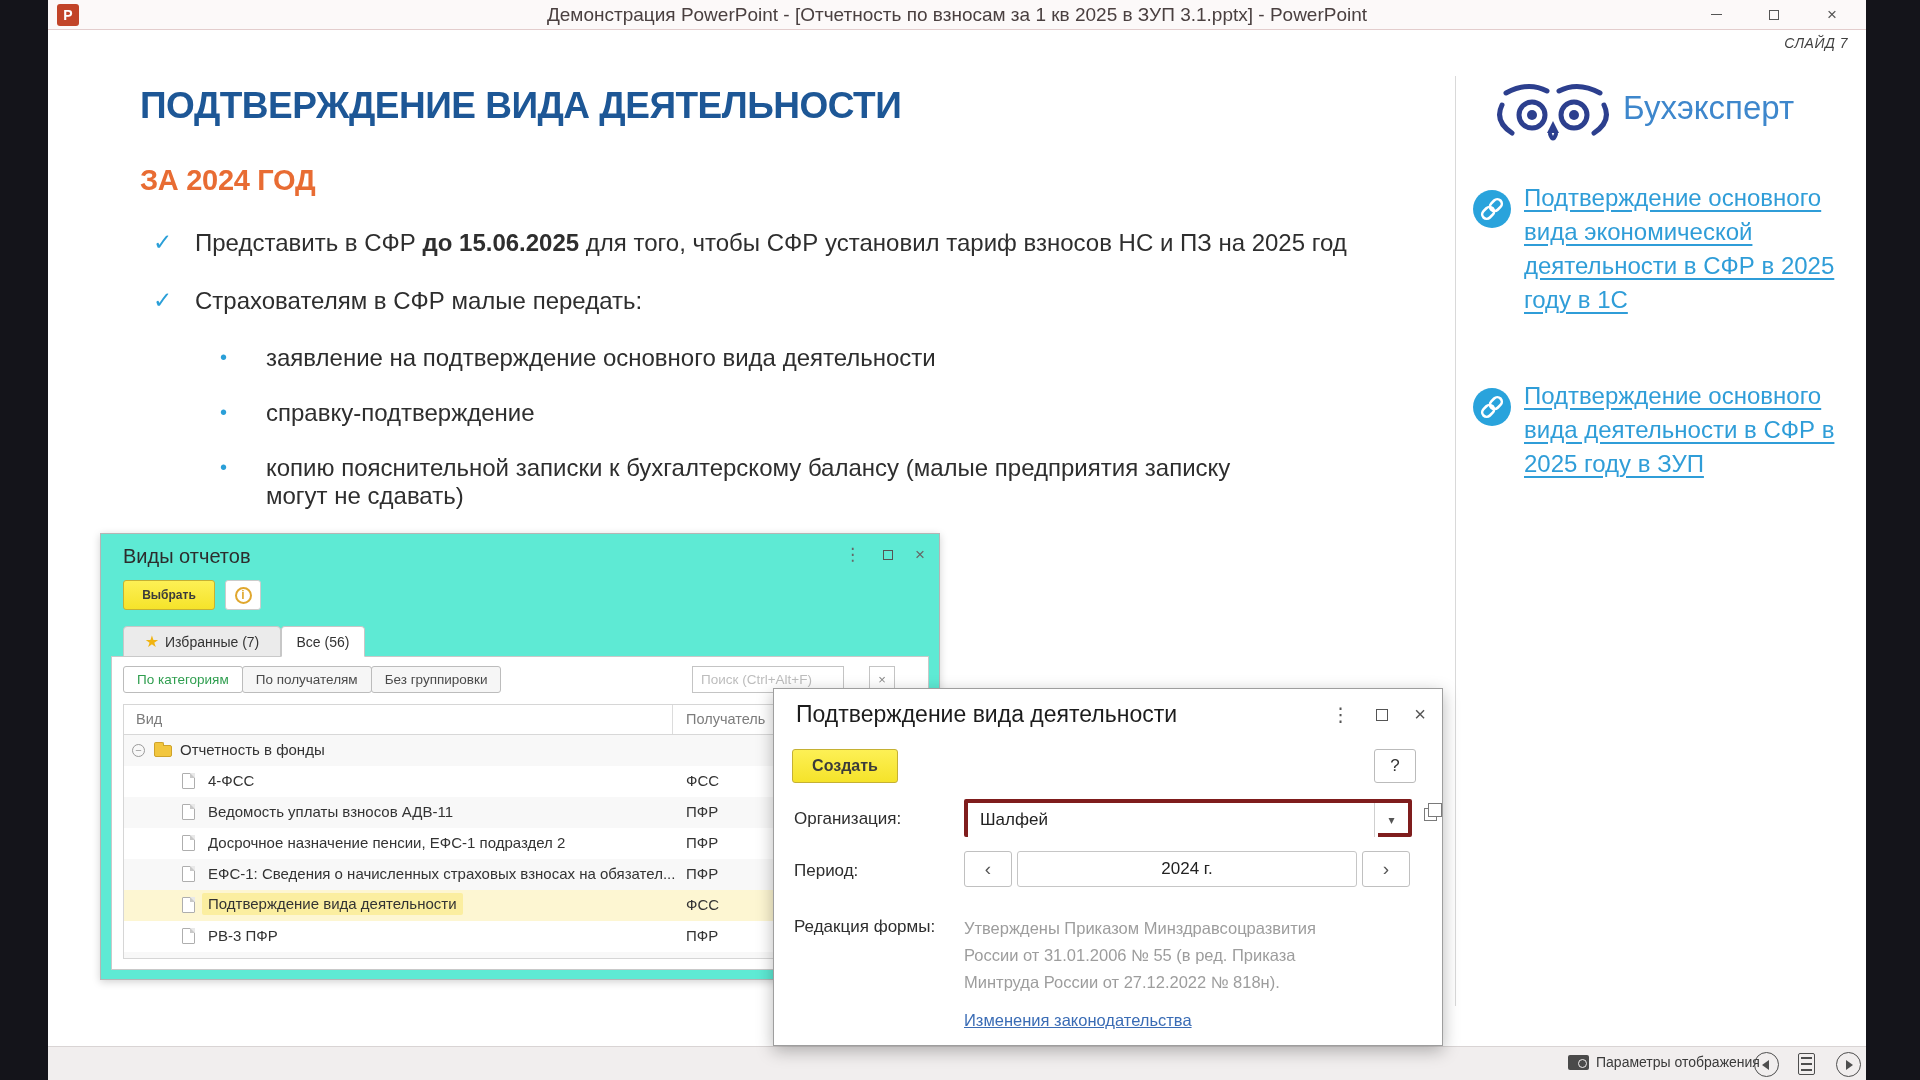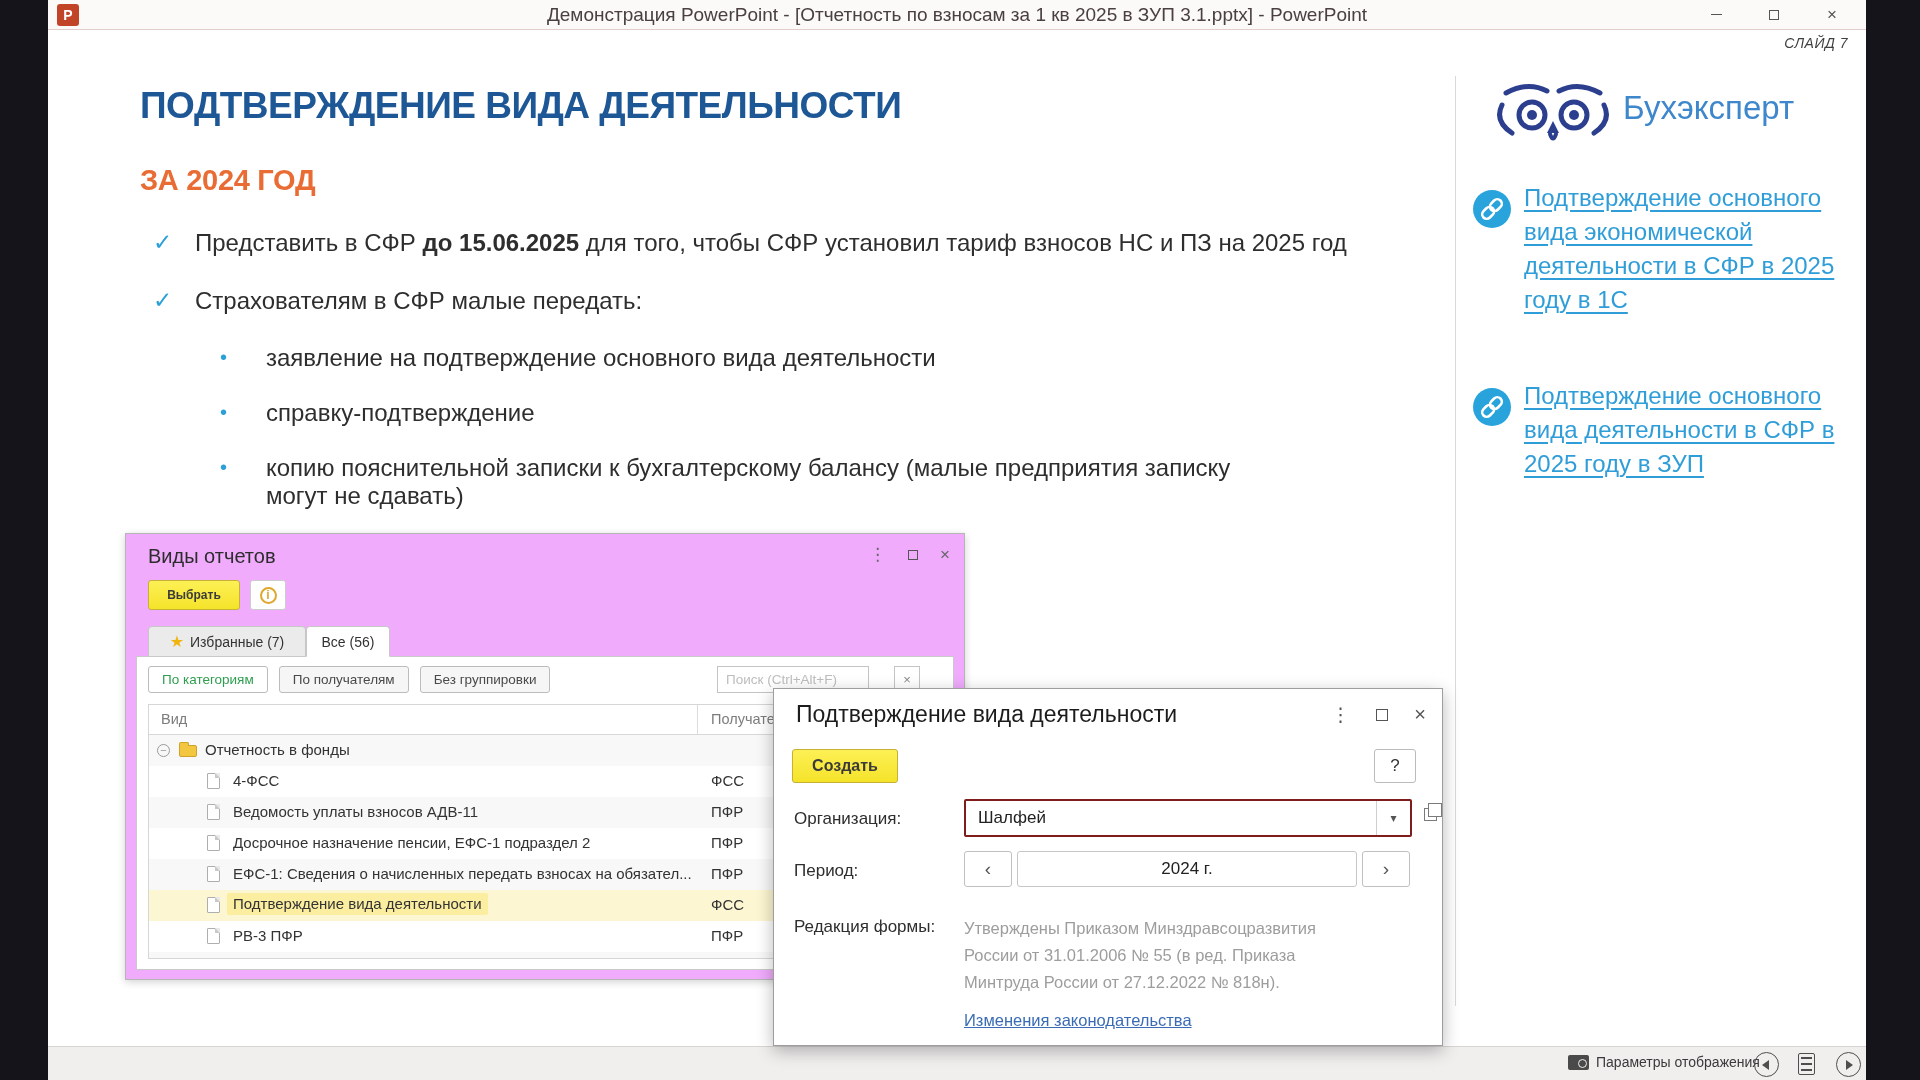--- a/index.html
+++ b/index.html
@@ -33,22 +33,22 @@
                     font-weight:bold; letter-spacing:-.3px; }
 
   .bullet { position:absolute; left:105px; font-size:24px; color:#2e2e2e; display:flex; }
   .bullet .mark { width:42px; color:#2a9fd8; flex:0 0 42px; font-size:23px; }
   .subbullet { position:absolute; left:172px; font-size:24px; color:#2e2e2e; display:flex; }
   .subbullet .mark { width:46px; color:#2a9fd8; flex:0 0 46px; font-size:20px; padding-top:2px; }
   .b-bold { font-weight:bold; }
   .wrap1000 { width:1010px; }
 
   
-  .repwin { position:absolute; left:52px; top:502px; width:840px; height:447px; background:#f0abfc;
-            border:1px solid #b5b5b5; box-shadow:0 2px 8px rgba(0,0,0,.18);margin-left:25px; }
+  .repwin { position:absolute; left:52px; top:502px; width:840px; height:447px; background:#5eead4;
+            border:1px solid #b5b5b5; box-shadow:0 2px 8px rgba(0,0,0,.18); }
   .repwin-title { position:absolute; left:22px; top:11px; font-size:20px; color:#2d2d2d; }
   .winicons { position:absolute; right:14px; top:10px; display:flex; gap:22px; align-items:center;
               color:#666; }
   .winicons .dots { font-size:17px; } .winicons .x { font-size:17px; }
 
   .btn-yellow { background:linear-gradient(#fdf055,#f5e32a); border:1px solid #c5b133;
                 border-radius:3px; font-size:12px; font-weight:bold; color:#3b3b3b;
                 display:flex; align-items:center; justify-content:center; }
   .btn-select { position:absolute; left:22px; top:46px; width:92px; height:30px; }
   .btn-info { position:absolute; left:124px; top:46px; width:36px; height:30px; background:#fff;
@@ -58,21 +58,21 @@
                 color:#e0a72e; font-size:12px; font-weight:bold; line-height:13px; text-align:center; }
 
   .tab { position:absolute; top:92px; height:31px; border:1px solid #c7c7c7; border-radius:4px 4px 0 0;
          display:flex; align-items:center; justify-content:center; font-size:14px; color:#333; gap:6px; }
   .tab-fav { left:22px; width:158px; background:#ebebeb; }
   .tab-all { left:180px; width:84px; background:#fff; border-bottom:1px solid #fff; z-index:2; }
   .star { color:#f0b411; font-size:16px; }
 
   .panel { position:absolute; left:10px; top:122px; width:818px; height:314px;
            border:1px solid #c9c9c9; background:#fff; }
-  .filterbar { position:absolute; left:11px; top:9px; display:flex; gap:12px;justify-content:center; }
+  .filterbar { position:absolute; left:11px; top:9px; display:flex; gap:0;justify-content:center; }
   .fbtn { height:27px; padding:0 13px; border:1px solid #bcbcbc; background:#f6f6f6;
           font-size:13.5px; color:#4a4a4a; display:flex; align-items:center; border-radius:3px;
           margin-right:-1px; }
   .fbtn.active { background:#fff; color:#2f9e4f; }
   .searchbox { position:absolute; left:580px; top:9px; width:152px; height:27px;
                border:1px solid #c4c4c4; background:#fff; font-size:13.5px; color:#333;
                padding:0 8px; outline:none; font-family:inherit; }
   .searchbox::placeholder { color:#bdbdbd; }
   .search-clear { position:absolute; left:757px; top:9px; width:26px; height:27px;
                   border:1px solid #c4c4c4; background:#fff; color:#888; font-size:13px;
@@ -109,21 +109,21 @@
             border:1px solid #9e9e9e; box-shadow:0 5px 16px rgba(0,0,0,.28); z-index:5; }
   .dlg-title { position:absolute; left:22px; top:12px; font-size:23px; color:#1c1c1c; }
   .dlg-icons { position:absolute; right:16px; top:14px; display:flex; gap:26px; align-items:center;
                color:#555; }
   .btn-create { position:absolute; left:18px; top:60px; width:106px; height:34px; font-size:16px; }
   .btn-help { position:absolute; left:600px; top:60px; width:42px; height:34px; background:#fff;
               border:1px solid #bbb; border-radius:3px; font-size:17px; color:#333;
               display:flex; align-items:center; justify-content:center; }
   .dlg-label { position:absolute; left:20px; font-size:17px; color:#2e2e2e; }
   .org-field { position:absolute; left:190px; top:110px; width:448px; height:38px;
-               border:2px solid #7f1d1d; border-radius:2px; background:#fff; }
+               border:4px solid #7f1d1d; border-radius:2px; background:#fff; }
   .org-input { position:absolute; left:0; top:0; width:410px; height:34px; border:none; outline:none;
                font-size:17px; color:#222; padding:0 12px; font-family:inherit; }
   .org-arrow { position:absolute; right:0; top:0; width:34px; height:34px; border-left:1px solid #cfcfcf;
                display:flex; align-items:center; justify-content:center; color:#555; font-size:12px; }
   .org-open { position:absolute; left:650px; top:119px; width:13px; height:13px; border:1.4px solid #7a7a7a; }
   .org-open::before { content:""; position:absolute; left:3px; top:-6px; width:12px; height:12px;
                       border:1.4px solid #7a7a7a; background:#fff; }
   .per-btn { position:absolute; top:162px; width:48px; height:36px; border:1px solid #c0c0c0;
              border-radius:3px; background:#fff; color:#555; font-size:19px; display:flex;
              align-items:center; justify-content:center; }
@@ -262,21 +262,21 @@
             <span class="name">Ведомость уплаты взносов АДВ-11</span>
             <span class="rcpt">ПФР</span>
           </div>
           <div class="trow">
             <span class="doc"></span>
             <span class="name">Досрочное назначение пенсии, ЕФС-1 подраздел 2</span>
             <span class="rcpt">ПФР</span>
           </div>
           <div class="trow alt">
             <span class="doc"></span>
-            <span class="name">ЕФС-1: Сведения о начисленных передать взносах на обязател...</span>
+            <span class="name">ЕФС-1: Сведения о начисленных страховых взносах на обязател...</span>
             <span class="rcpt">ПФР</span>
           </div>
           <div class="trow sel">
             <span class="doc"></span>
             <span class="name">Подтверждение вида деятельности</span>
             <span class="rcpt">ФСС</span>
           </div>
           <div class="trow">
             <span class="doc"></span>
             <span class="name">РВ-3 ПФР</span>

